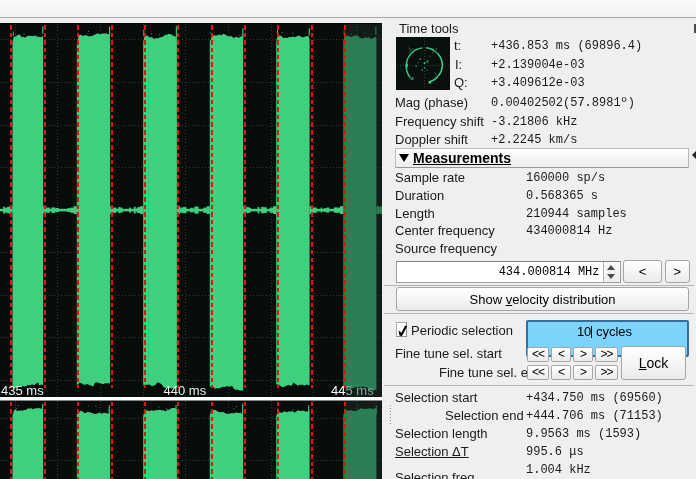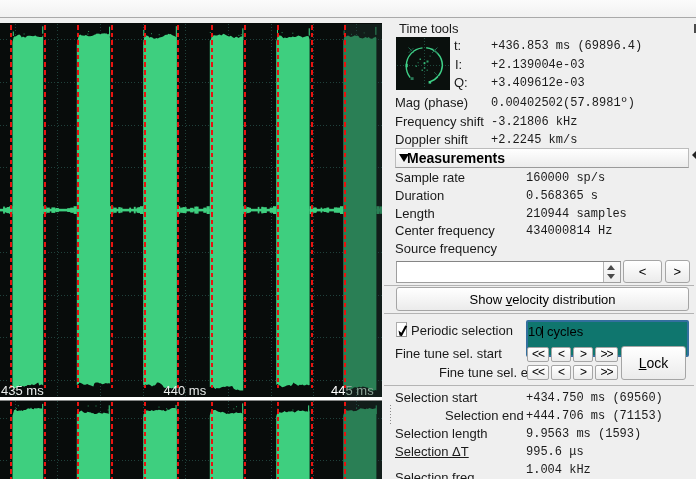--- a/index.html
+++ b/index.html
@@ -7,43 +7,43 @@
 #topbar{position:absolute;left:0;top:0;width:696px;height:18px;
  background:linear-gradient(#fbfbfb,#f1f1f1);border-bottom:1px solid #a9a9a9;}
 #leftgray{position:absolute;left:0;top:18px;width:382px;height:5px;background:#f0f0f0;}
 #panel{position:absolute;left:382px;top:18px;width:314px;height:460px;background:#efefef;}
 #wave{position:absolute;left:0;top:23px;width:382px;height:456px;}
 .lbl{position:absolute;font-size:13px;color:#1a1a1a;white-space:pre;}
 .mono{position:absolute;font-family:"Liberation Mono",monospace;font-size:12px;color:#1a1a1a;white-space:pre;}
 #mhead{position:absolute;left:395px;top:148px;width:294px;height:20px;
  background:linear-gradient(#ffffff,#ececec);border:1px solid #bcbcbc;border-bottom:1px solid #9a9a9a;
  font-size:14px;font-weight:bold;color:#000;line-height:18px;}
-#mhead b{margin-left:11px;}
+#mhead b{margin-left:17px;text-decoration:underline;}
 #tri{position:absolute;left:3px;top:5px;width:0;height:0;border-left:5px solid transparent;
  border-right:5px solid transparent;border-top:8.5px solid #000;}
 #spin{position:absolute;left:396px;top:260.5px;width:224.5px;height:22.5px;background:#fff;
  border:1px solid #9e9e9e;border-top-color:#858585;}
 #spintxt{position:absolute;right:20px;top:3px;font-family:"Liberation Mono",monospace;font-size:12px;color:#000;}
 #spinarrows{position:absolute;right:0;top:0;width:16px;height:20px;border-left:1px solid #b5b5b5;
  background:linear-gradient(#fbfbfb,#ededed);}
 #spinarrows i{position:absolute;left:3.5px;width:0;height:0;border-left:4.5px solid transparent;border-right:4.5px solid transparent;}
 #spinarrows i.up{top:3px;border-bottom:5px solid #4a4a4a;}
 #spinarrows i.dn{bottom:3px;border-top:5px solid #4a4a4a;}
 .btn{position:absolute;background:linear-gradient(#ffffff,#ebebeb);border:1px solid #a5a5a5;
  border-radius:3px;font-size:13px;color:#000;text-align:center;line-height:21px;}
 .btn.sm{height:15px;font-size:12px;line-height:13px;letter-spacing:-1px;border-radius:2px;}
 #showvel{left:396px;top:287px;width:293px;height:24px;line-height:23px;}
 #lockbtn{left:621px;top:346px;width:65px;height:34px;font-size:14px;line-height:32px;}
 .sep{position:absolute;left:384px;width:310px;height:1px;background:#b4b4b4;}
 #cbx{position:absolute;left:395.5px;top:322px;width:11.5px;height:15px;background:#fff;
  border:1px solid #adadad;border-right-color:#8f8f8f;border-bottom-color:#8f8f8f;
  }
 #cbx svg{position:absolute;left:0;top:0;}
-#cycinput{position:absolute;left:526px;top:320px;width:163px;height:37px;background:#0f766e;
- border:2px solid #336f9e;border-radius:2px;font-size:13px;color:#000;text-align:left;
+#cycinput{position:absolute;left:526px;top:320px;width:163px;height:37px;background:#7dd3fc;
+ border:2px solid #336f9e;border-radius:2px;font-size:13px;color:#000;text-align:center;
  padding:2px 6px 0 0;}
 #cursor{display:inline-block;width:1px;height:12px;background:#000;vertical-align:-2px;}
 </style></head>
 <body>
 <div id="topbar"></div>
 <div id="leftgray"></div>
 <div id="panel"></div>
 
 <div class="lbl" style="left:399px;top:21px;">Time tools</div>
 <svg id="constel" style="position:absolute;left:396px;top:37px;" width="54" height="53" viewBox="0 0 54 53">
@@ -86,20 +86,21 @@
 <div class="lbl" style="left:395px;top:170px;">Sample rate</div>
 <div class="mono" style="left:526px;top:171px;">160000 sp/s</div>
 <div class="lbl" style="left:395px;top:187.5px;">Duration</div>
 <div class="mono" style="left:526px;top:188.5px;">0.568365 s</div>
 <div class="lbl" style="left:395px;top:205.5px;">Length</div>
 <div class="mono" style="left:526px;top:206.5px;">210944 samples</div>
 <div class="lbl" style="left:395px;top:223px;">Center frequency</div>
 <div class="mono" style="left:526px;top:224px;">434000814 Hz</div>
 <div class="lbl" style="left:395px;top:240.5px;">Source frequency</div>
 <div id="spin">
+    <span id="spintxt">434.000814 MHz</span>
     <span id="spinarrows">
       <i class="up"></i>
       <i class="dn"></i>
     </span>
   </div>
 <div class="btn" style="left:623px;top:260px;width:39px;height:23px;">&lt;</div>
 <div class="btn" style="left:665px;top:260px;width:24.5px;height:23px;">&gt;</div>
 <div class="sep" style="top:285px;"></div>
 <div class="btn" id="showvel">Show <u>v</u>elocity distribution</div>
 <div class="sep" style="top:313px;"></div>

